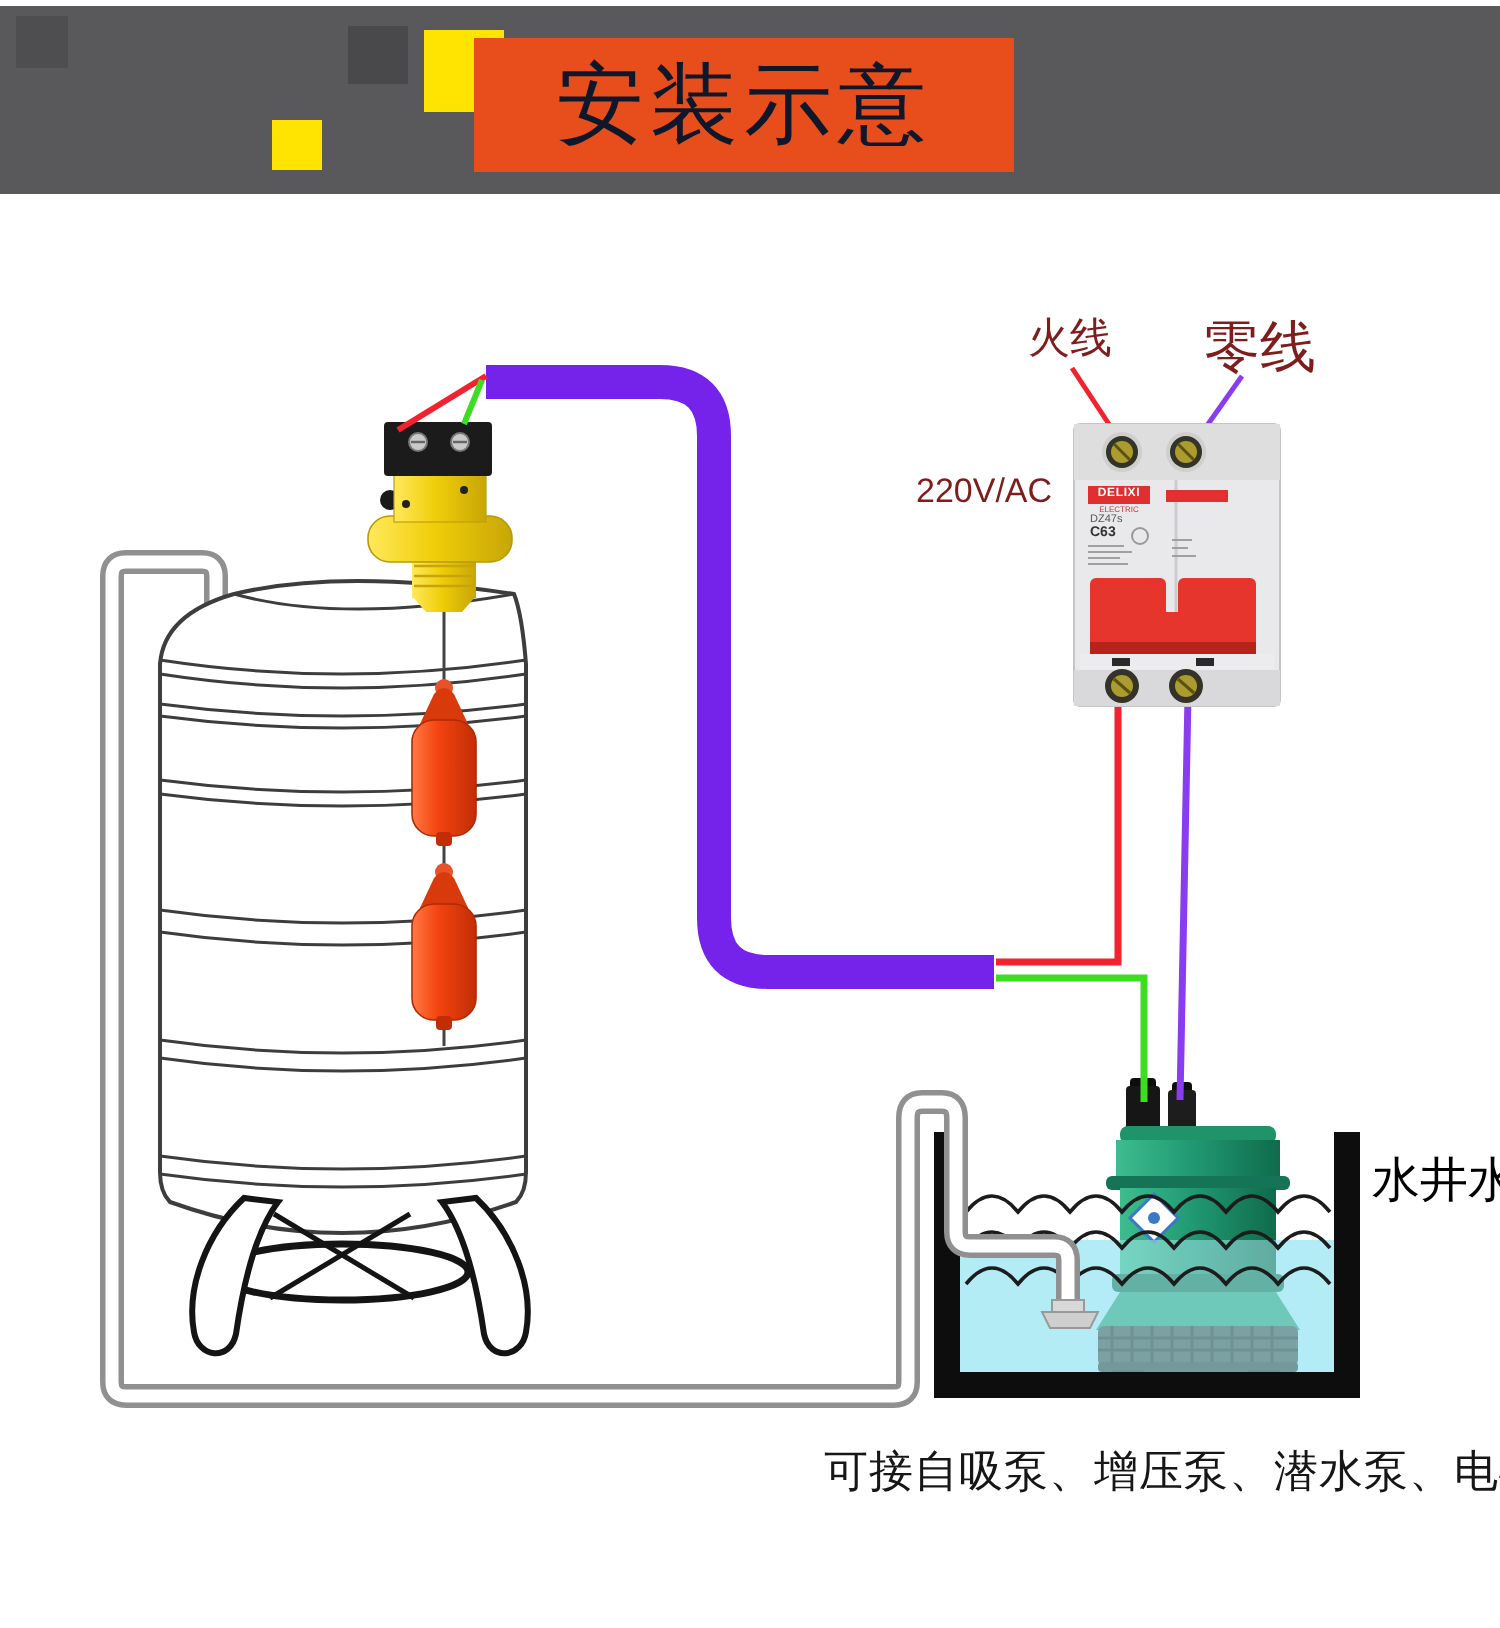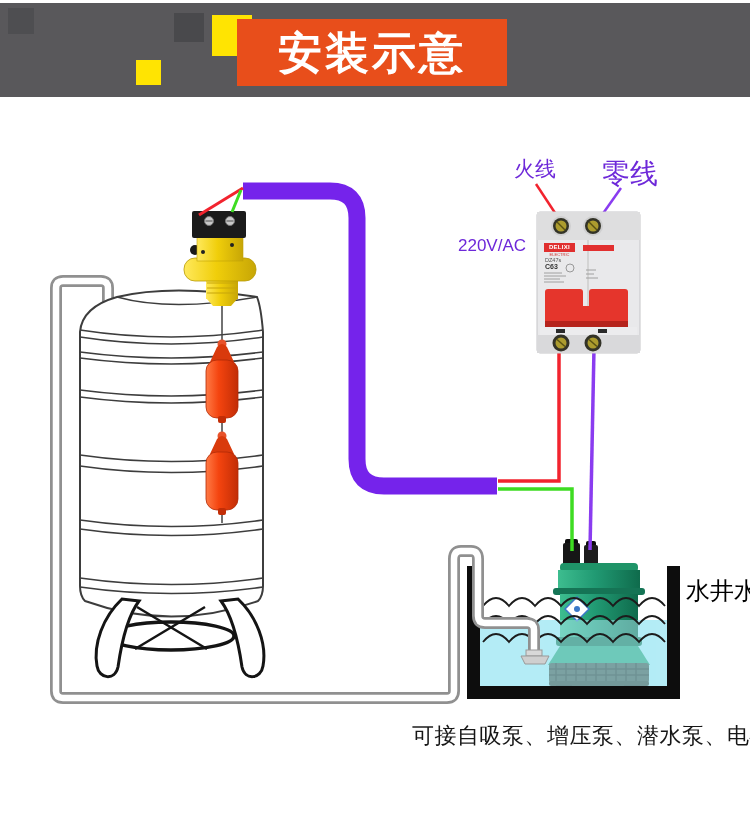--- a/index.html
+++ b/index.html
@@ -8,23 +8,23 @@
   .abs{position:absolute;}
   
   .banner{left:0;top:3px;width:750px;height:94px;background:var(--banner-bg,#59585B);}
   .sq{position:absolute;}
   .sq-dark1{left:8px;top:5px;width:26px;height:26px;background:#4e4e51;}
   .sq-dark2{left:174px;top:10px;width:30px;height:29px;background:#49494c;}
   .sq-yel-small{left:136px;top:57px;width:25px;height:25px;background:var(--accent-yellow,#FFE402);}
   .sq-yel-big{left:212px;top:12px;width:40px;height:41px;background:var(--accent-yellow,#FFE402);}
   .title-box{position:absolute;left:237px;top:16px;width:270px;height:67px;
              background:var(--banner-accent,#E84E1B);display:flex;align-items:center;justify-content:center;}
-  .title-box span{color:#ffffff;font-size:44px;font-weight:bold;letter-spacing:3px;line-height:1;}
+  .title-box span{color:#0f172a;font-size:44px;font-weight:normal;letter-spacing:3px;line-height:1;}
   
-  .lbl{color:#6d28d9;white-space:nowrap;}
+  .lbl{color:#7f1d1d;white-space:nowrap;}
   .lbl-live{left:514px;top:155px;font-size:21px;}
   .lbl-neutral{left:602px;top:155px;font-size:28px;}
   .lbl-voltage{left:458px;top:216px;font-size:17px;letter-spacing:0px;margin-top:20px;}
   .lbl-well{left:686px;top:577px;width:26px;font-size:24px;line-height:27px;
             word-break:break-all;text-align:center;color:#000;}
   .lbl-caption{left:412px;top:721px;font-size:22px;color:#161616;letter-spacing:0.5px;}
   
   .bk-brand{left:544px;top:243px;width:31px;height:9px;background:#e02f2f;color:#fff;
             font-size:6px;font-weight:bold;text-align:center;line-height:9px;letter-spacing:0.3px;}
   .bk-sub{left:544px;top:252px;width:31px;font-size:4px;color:#d03030;text-align:center;line-height:5px;}

